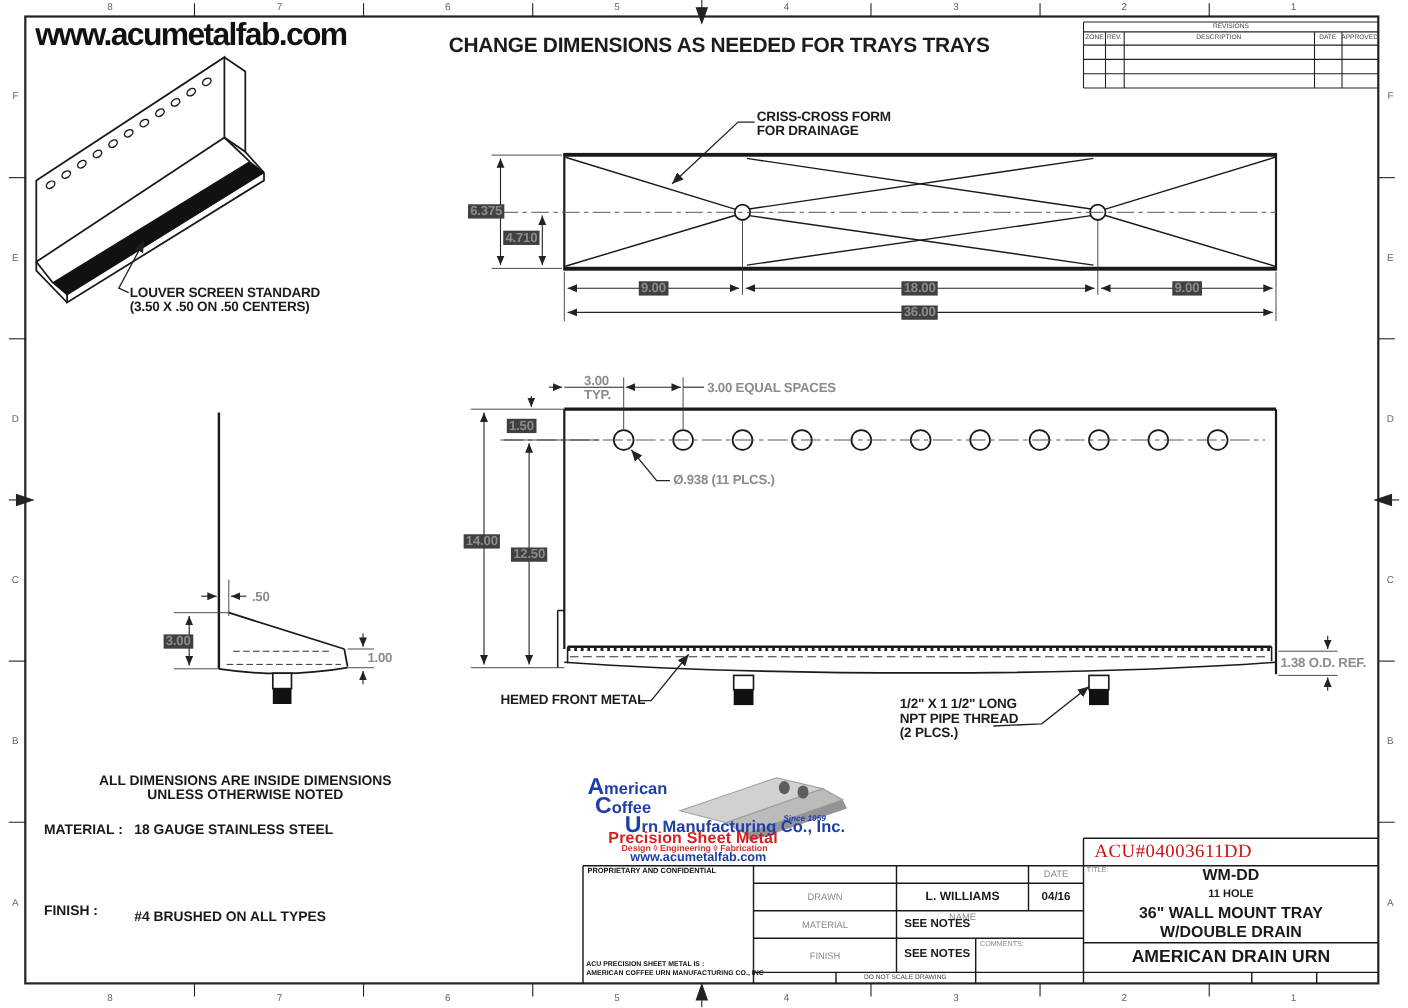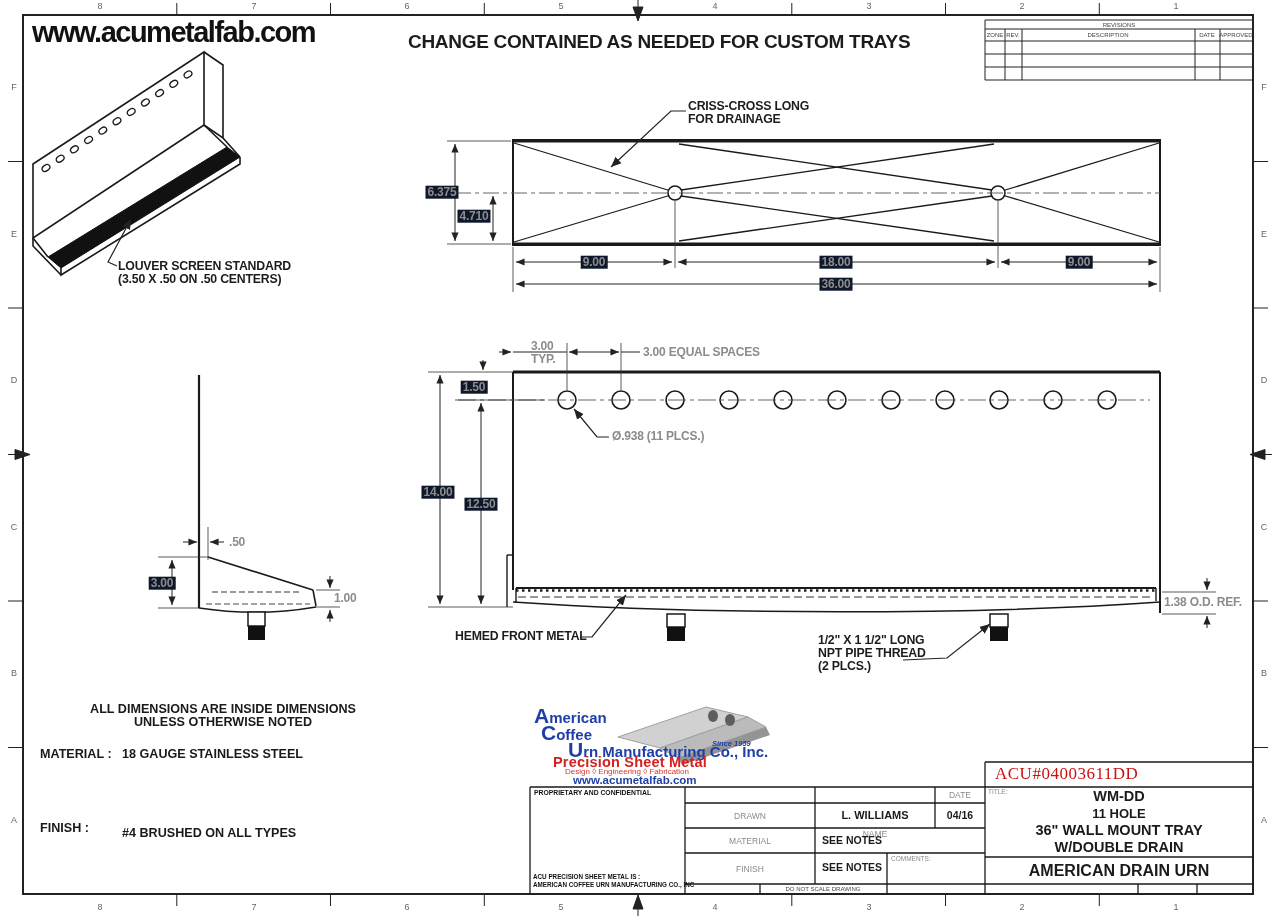--- a/index.html
+++ b/index.html
@@ -1,20 +1,20 @@
 <!DOCTYPE html>
 <html><head>
 <meta charset="utf-8">
 <style>
   html,body{margin:0;padding:0;background:#fff;font-family:"Liberation Sans",sans-serif;}
   #sheet{position:relative;width:1280px;height:916px;background:#ffffff;overflow:hidden;}
   svg{position:absolute;left:0;top:0;}
   .t{position:absolute;white-space:nowrap;color:#1a1a1a;line-height:1.05;}
   .ctr{transform:translate(-50%,-50%);}
-  .bgw{background:#0f172a;padding:0 2px;}
+  .bgw{background:#404040;padding:0 2px;}
   .dim{font-size:12px;color:#8c8c8c;font-weight:bold;letter-spacing:-0.2px;}
   .lbl{font-size:12.3px;font-weight:bold;color:#1c1c1c;letter-spacing:-0.2px;}
   .zone{font-size:9px;color:#666;transform:translate(-50%,-50%);}
   .rev{font-size:6px;color:#444;transform:translate(-50%,-50%);}
   .tb-gray{color:#8a8a8a;}
   .site{font-size:29px;font-weight:bold;letter-spacing:-1.5px;color:#111;}
   .head{font-size:19px;font-weight:bold;letter-spacing:-0.3px;color:#1c1c1c;}
   .note{font-size:12.6px;font-weight:bold;color:#1a1a1a;}
   .logo-big{font-weight:bold;color:#1e3fa8;font-size:15px;}
   .logo-big::first-letter{font-size:21px;}
@@ -292,33 +292,33 @@
   <div class="t zone" style="left:14px;top:674px">B</div>
   <div class="t zone" style="left:14px;top:821px">A</div>
   <div class="t zone" style="left:1264px;top:88px">F</div>
   <div class="t zone" style="left:1264px;top:235px">E</div>
   <div class="t zone" style="left:1264px;top:381px">D</div>
   <div class="t zone" style="left:1264px;top:528px">C</div>
   <div class="t zone" style="left:1264px;top:674px">B</div>
   <div class="t zone" style="left:1264px;top:821px">A</div>
 
   <div class="t site" style="left:32px;top:17px">www.acumetalfab.com</div>
-  <div class="t head" style="left:408px;top:32px">CHANGE CONTAINED AS NEEDED FOR CUSTOM TRAYS</div>
+  <div class="t head" style="left:408px;top:32px">CHANGE DIMENSIONS AS NEEDED FOR TRAYS TRAYS</div>
 
   <div class="t rev" style="left:1119px;top:24.5px">REVISIONS</div>
   <div class="t rev" style="left:995px;top:35px">ZONE</div>
   <div class="t rev" style="left:1013px;top:35px">REV.</div>
   <div class="t rev" style="left:1108px;top:35px">DESCRIPTION</div>
   <div class="t rev" style="left:1207px;top:35px">DATE</div>
   <div class="t rev" style="left:1236px;top:35px">APPROVED</div>
 
   <div class="t lbl" style="left:118px;top:260px">LOUVER SCREEN STANDARD</div>
   <div class="t lbl" style="left:118px;top:273px">(3.50 X .50 ON .50 CENTERS)</div>
 
-  <div class="t lbl" style="left:688px;top:100px">CRISS-CROSS LONG</div>
+  <div class="t lbl" style="left:688px;top:100px">CRISS-CROSS FORM</div>
   <div class="t lbl" style="left:688px;top:113px">FOR DRAINAGE</div>
   <div class="t dim ctr bgw" style="left:442px;top:192px">6.375</div>
   <div class="t dim ctr bgw" style="left:474px;top:216px">4.710</div>
   <div class="t dim ctr bgw" style="left:594px;top:262px">9.00</div>
   <div class="t dim ctr bgw" style="left:836px;top:262px">18.00</div>
   <div class="t dim ctr bgw" style="left:1079px;top:262px">9.00</div>
   <div class="t dim ctr bgw" style="left:836px;top:284px">36.00</div>
 
   <div class="t dim" style="left:531px;top:340px">3.00</div>
   <div class="t dim" style="left:531px;top:353px">TYP.</div>
@@ -342,21 +342,21 @@
   <div class="t note" style="left:40px;top:748px">MATERIAL :</div>
   <div class="t note" style="left:122px;top:748px">18 GAUGE STAINLESS STEEL</div>
   <div class="t note" style="left:40px;top:822px">FINISH :</div>
   <div class="t note" style="left:122px;top:827px">#4 BRUSHED ON ALL TYPES</div>
 
   <div class="t logo-big" style="left:534px;top:705px">American</div>
   <div class="t logo-big" style="left:541px;top:722px">Coffee</div>
   <div class="t logo-big" style="left:568px;top:739px">Urn Manufacturing Co., Inc.</div>
   <div class="t" style="left:712px;top:740px;font-size:7.5px;font-style:italic;font-weight:bold;color:#1e3fa8">Since 1959</div>
   <div class="t" style="left:553px;top:755px;font-size:14.5px;font-weight:bold;color:#d42020;letter-spacing:0.2px">Precision Sheet Metal</div>
-  <div class="t" style="left:565px;top:768px;font-size:8px;font-weight:normal;color:#d8342a">Design ◊ Engineering ◊ Fabrication</div>
+  <div class="t" style="left:565px;top:768px;font-size:8px;font-weight:bold;color:#d8342a">Design ◊ Engineering ◊ Fabrication</div>
   <div class="t" style="left:573px;top:774px;font-size:11.5px;font-weight:bold;color:#1e3fa8">www.acumetalfab.com</div>
 
   <div class="t serifred" style="left:995px;top:765px">ACU#04003611DD</div>
   <div class="t" style="left:534px;top:789px;font-size:6.8px;font-weight:bold;color:#111">PROPRIETARY AND CONFIDENTIAL</div>
   <div class="t" style="left:533px;top:874px;font-size:6.3px;font-weight:bold;color:#111">ACU PRECISION SHEET METAL IS :</div>
   <div class="t" style="left:533px;top:882px;font-size:6.3px;font-weight:bold;color:#111">AMERICAN COFFEE URN MANUFACTURING CO., INC</div>
 
   <div class="t ctr tb-gray" style="left:875px;top:834px;font-size:8.5px">NAME</div>
   <div class="t ctr tb-gray" style="left:960px;top:795px;font-size:8.5px">DATE</div>
   <div class="t ctr tb-gray" style="left:750px;top:816px;font-size:8.5px">DRAWN</div>
@@ -364,18 +364,18 @@
   <div class="t ctr" style="left:960px;top:816px;font-size:10.5px;font-weight:bold">04/16</div>
   <div class="t ctr tb-gray" style="left:750px;top:841px;font-size:8.5px">MATERIAL</div>
   <div class="t" style="left:822px;top:835px;font-size:10.5px;font-weight:bold">SEE NOTES</div>
   <div class="t ctr tb-gray" style="left:750px;top:869px;font-size:8.5px">FINISH</div>
   <div class="t" style="left:822px;top:862px;font-size:10.5px;font-weight:bold">SEE NOTES</div>
   <div class="t tb-gray" style="left:891px;top:856px;font-size:6.5px">COMMENTS:</div>
   <div class="t ctr" style="left:823px;top:889px;font-size:6px;color:#444">DO NOT SCALE DRAWING</div>
 
   <div class="t tb-gray" style="left:988px;top:789px;font-size:6.5px">TITLE:</div>
   <div class="t ctr" style="left:1119px;top:797px;font-size:14.5px;font-weight:bold">WM-DD</div>
-  <div class="t ctr" style="left:1119px;top:814px;font-size:13px;font-weight:bold">11 HOLE</div>
+  <div class="t ctr" style="left:1119px;top:814px;font-size:10px;font-weight:bold">11 HOLE</div>
   <div class="t ctr" style="left:1119px;top:831px;font-size:14.5px;font-weight:bold">36" WALL MOUNT TRAY</div>
   <div class="t ctr" style="left:1119px;top:848px;font-size:14.5px;font-weight:bold">W/DOUBLE DRAIN</div>
   <div class="t ctr" style="left:1119px;top:871px;font-size:16px;font-weight:bold">AMERICAN DRAIN URN</div>
 
 </div>
 
 </body></html>

